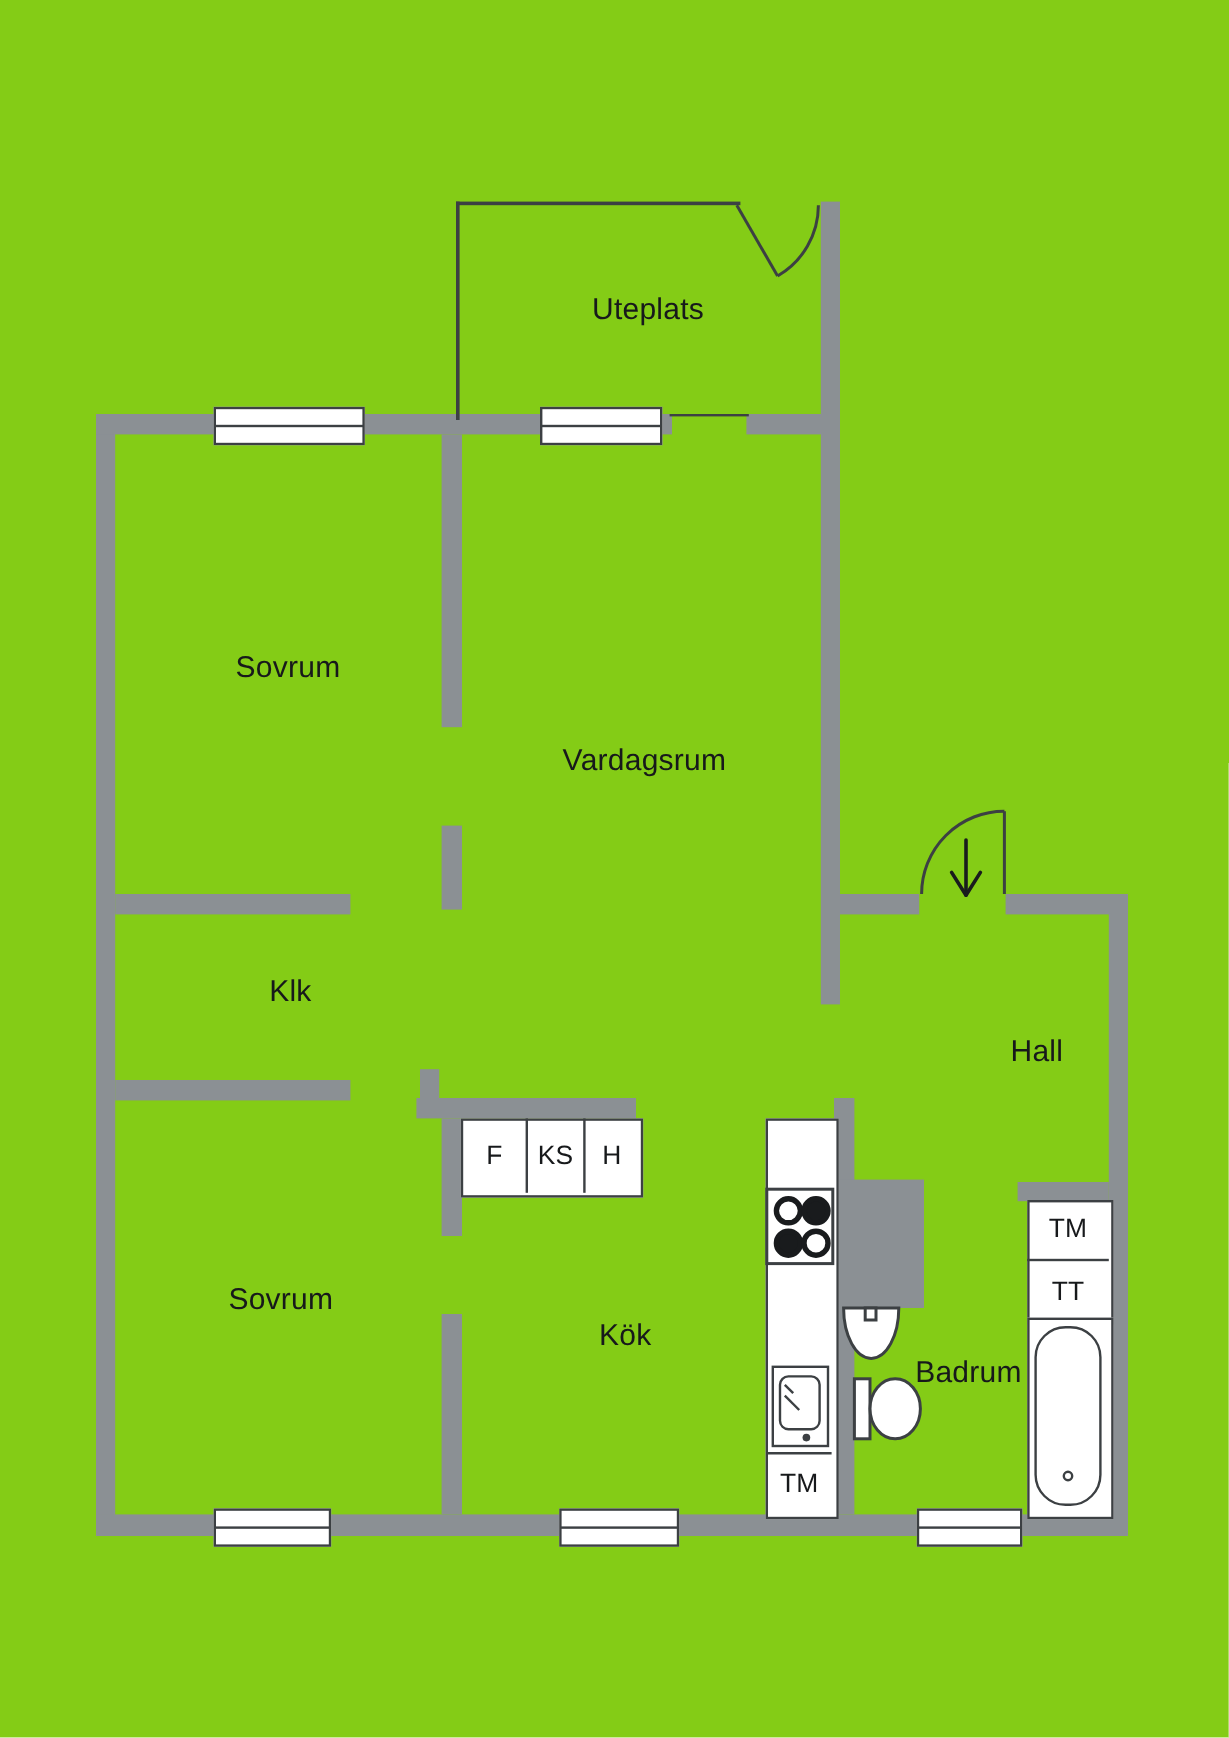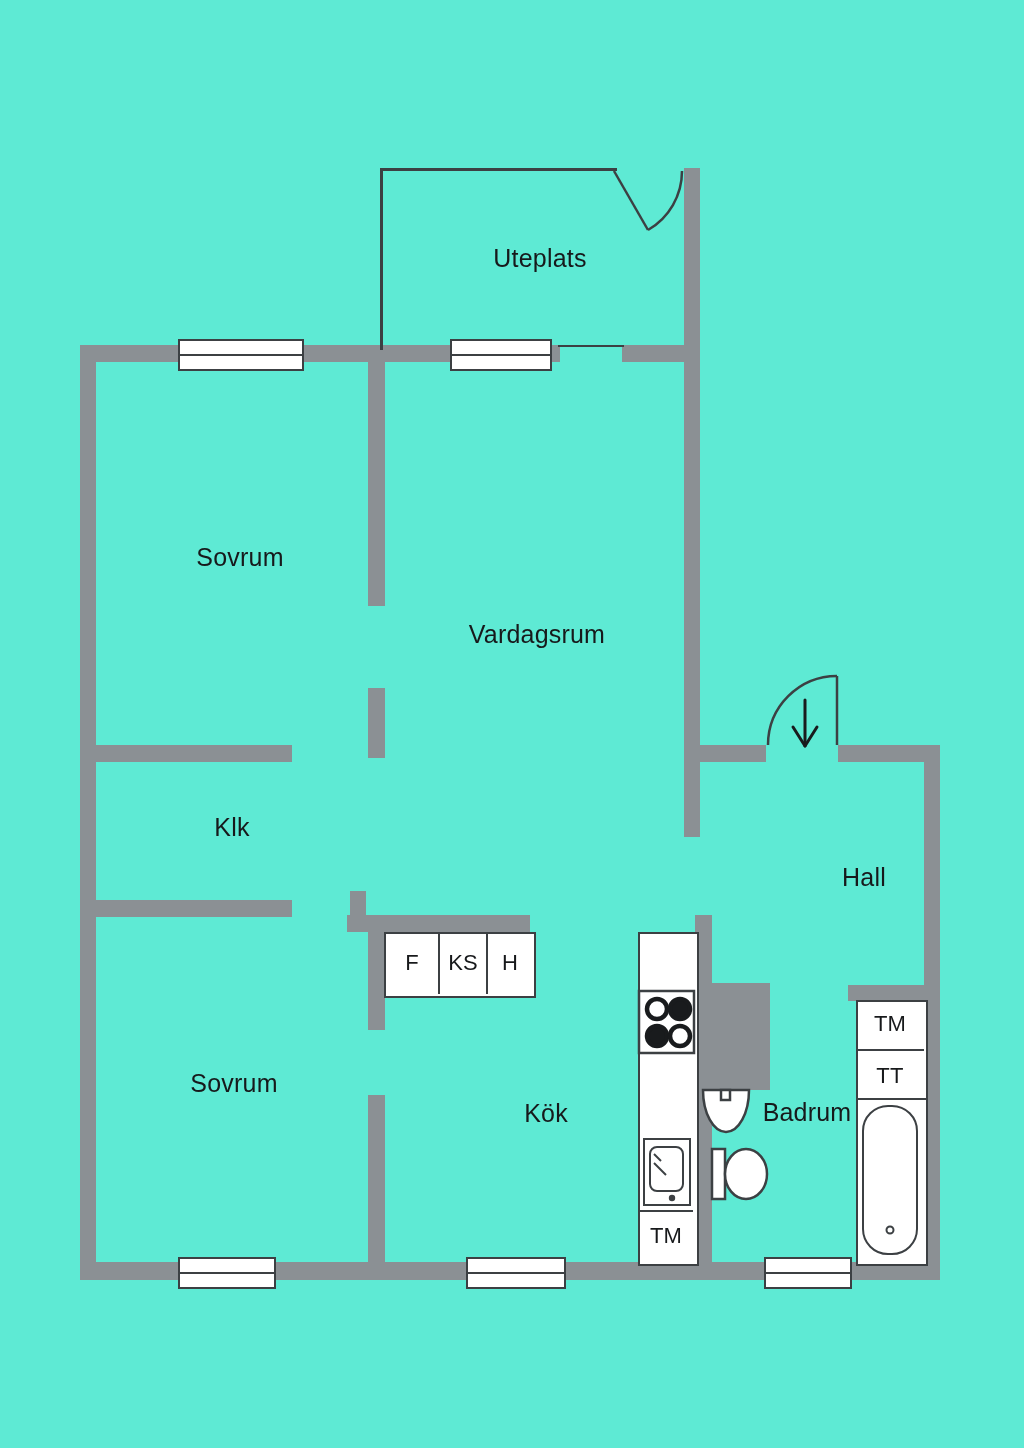--- a/index.html
+++ b/index.html
@@ -1,16 +1,16 @@
 <!DOCTYPE html>
 <html style="--color-wall: #8b9094; --color-line: #3c4043; --color-text: #17191b;"><head>
 <meta charset="utf-8">
 <style>
   html,body{margin:0;padding:0;background:#ffffff;}
-  .plan{position:relative;width:1024px;height:1448px;background:#5eead4;overflow:hidden;
+  .plan{position:relative;width:1024px;height:1448px;background:#84cc16;overflow:hidden;
         font-family:"Liberation Sans",sans-serif;color:var(--color-text,#17191b);}
   .wall{position:absolute;background:var(--color-wall,#8b9094);}
   .window{position:absolute;background:#fff;border:2px solid var(--color-line,#3c4043);}
   .window-mid{position:absolute;left:-1px;right:-1px;top:50%;height:2px;margin-top:-1px;background:var(--color-line,#3c4043);}
   .box{position:absolute;background:#fff;border:2px solid var(--color-line,#3c4043);}
   .vdiv{position:absolute;width:2px;background:var(--color-line,#3c4043);}
   .hdiv{position:absolute;height:2px;background:var(--color-line,#3c4043);}
   .outline-tl{position:absolute;border-top:3px solid var(--color-line,#3c4043);border-left:3px solid var(--color-line,#3c4043);}
   .label{position:absolute;transform:translate(-50%,-50%);font-size:25px;white-space:nowrap;letter-spacing:.2px;}
   .label-sm{font-size:22px;}
@@ -119,25 +119,25 @@
     </g>
     <g>
       <rect class="ln2" x="863" y="1106" width="54" height="148" rx="25"></rect>
       <circle class="ln2" cx="890" cy="1230" r="3.5"></circle>
     </g>
   </svg>
 
   <div class="label" style="left:540px;top:258px">Uteplats</div>
   <div class="label" style="left:240px;top:557px">Sovrum</div>
   <div class="label" style="left:537px;top:634px">Vardagsrum</div>
-  <div class="label" style="left:232px;top:827px">Klk</div>
+  <div class="label" style="left:242px;top:827px">Klk</div>
   <div class="label" style="left:864px;top:877px">Hall</div>
   <div class="label" style="left:234px;top:1083px">Sovrum</div>
-  <div class="label" style="left:546px;top:1113px">Kök</div>
-  <div class="label" style="left:807px;top:1112px">Badrum</div>
+  <div class="label" style="left:521px;top:1113px">Kök</div>
+  <div class="label" style="left:807px;top:1144px">Badrum</div>
 
   <div class="label label-sm" style="left:412px;top:963px">F</div>
   <div class="label label-sm" style="left:463px;top:963px">KS</div>
   <div class="label label-sm" style="left:510px;top:963px">H</div>
   <div class="label label-sm" style="left:666px;top:1236px">TM</div>
   <div class="label label-sm" style="left:890px;top:1024px">TM</div>
   <div class="label label-sm" style="left:890px;top:1076px">TT</div>
 
 </div>
 

